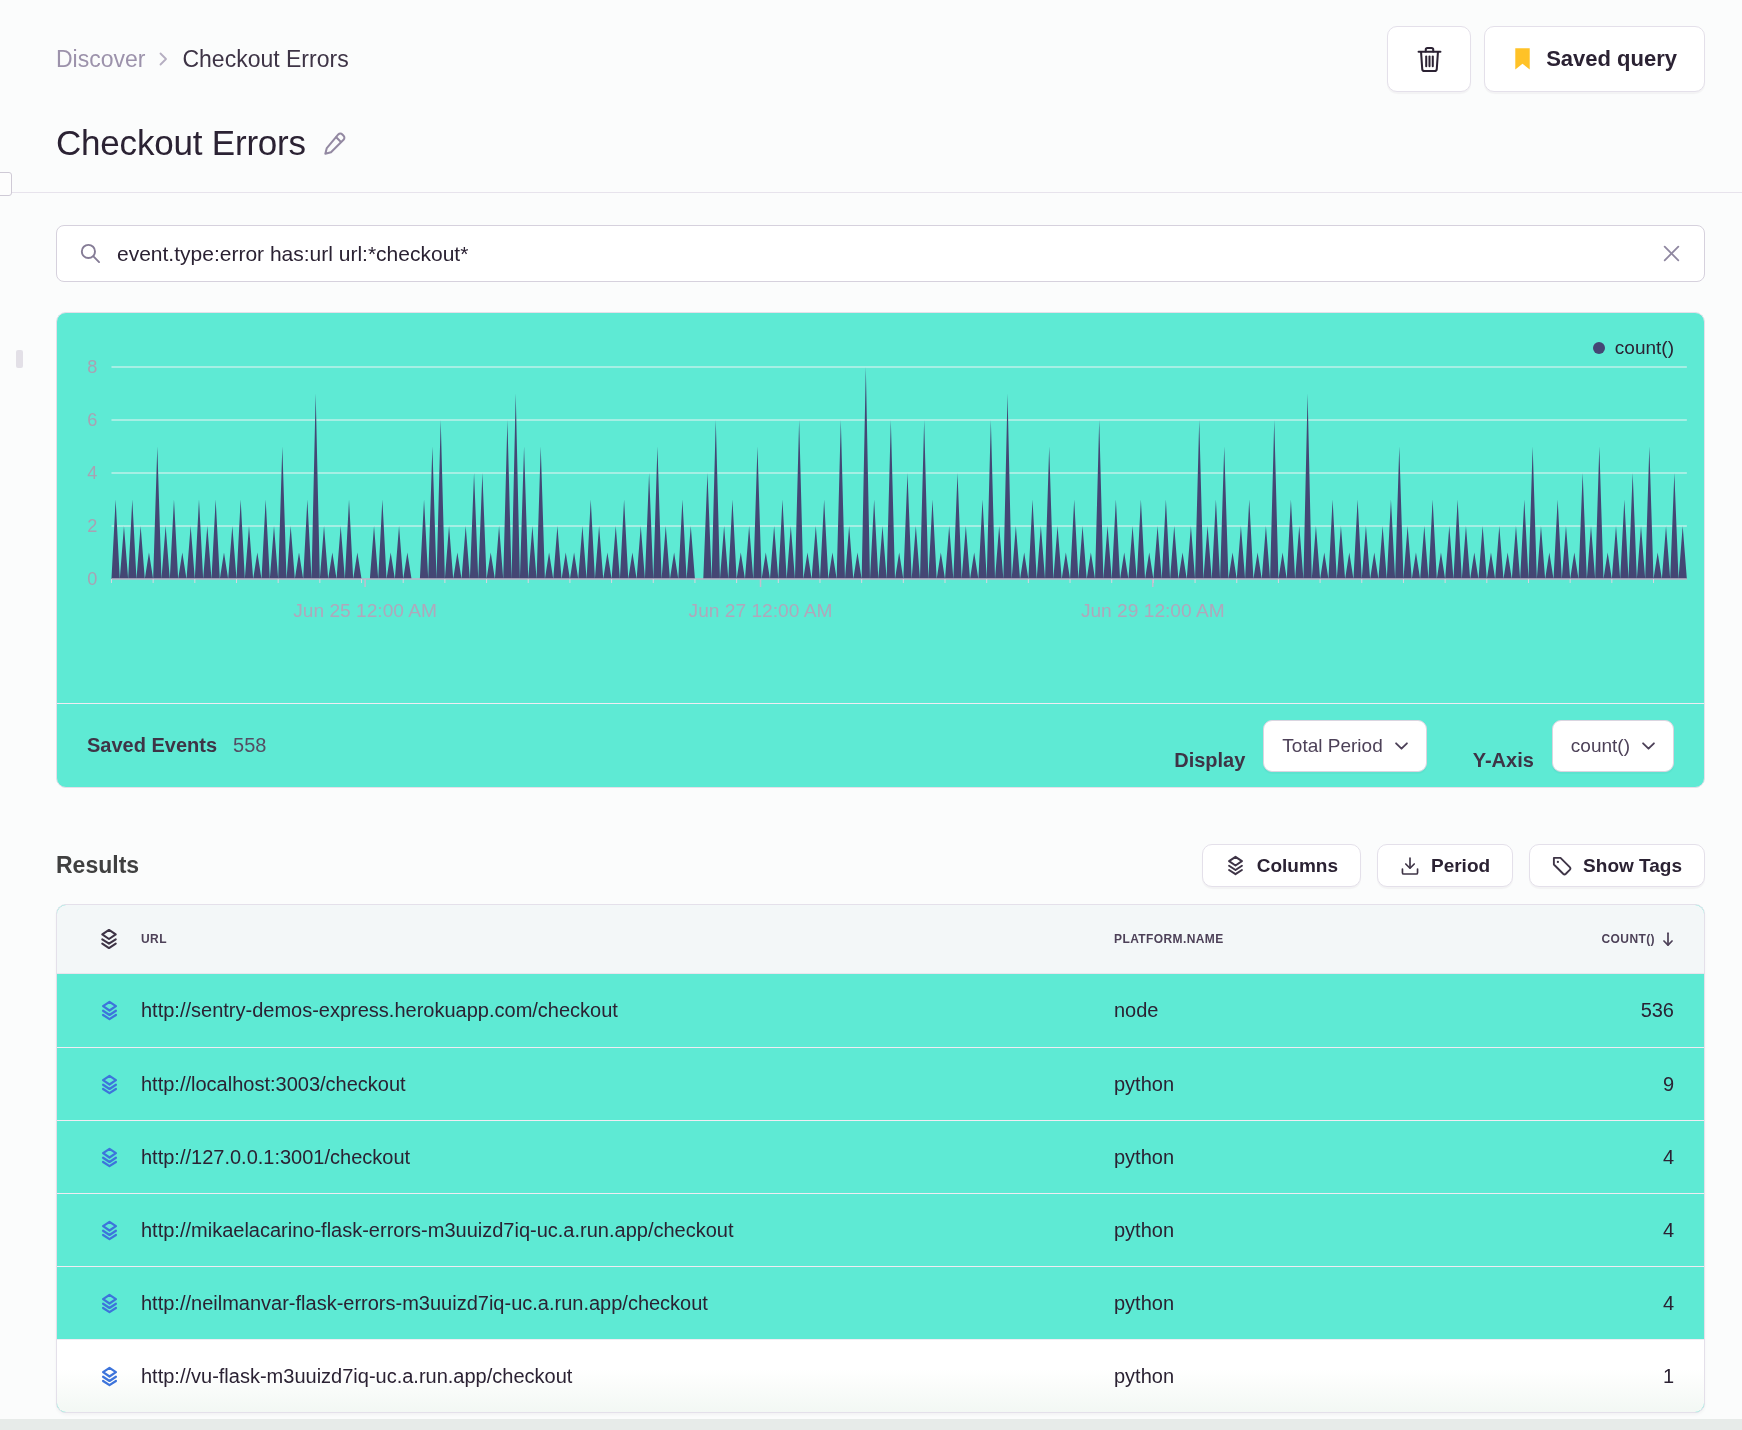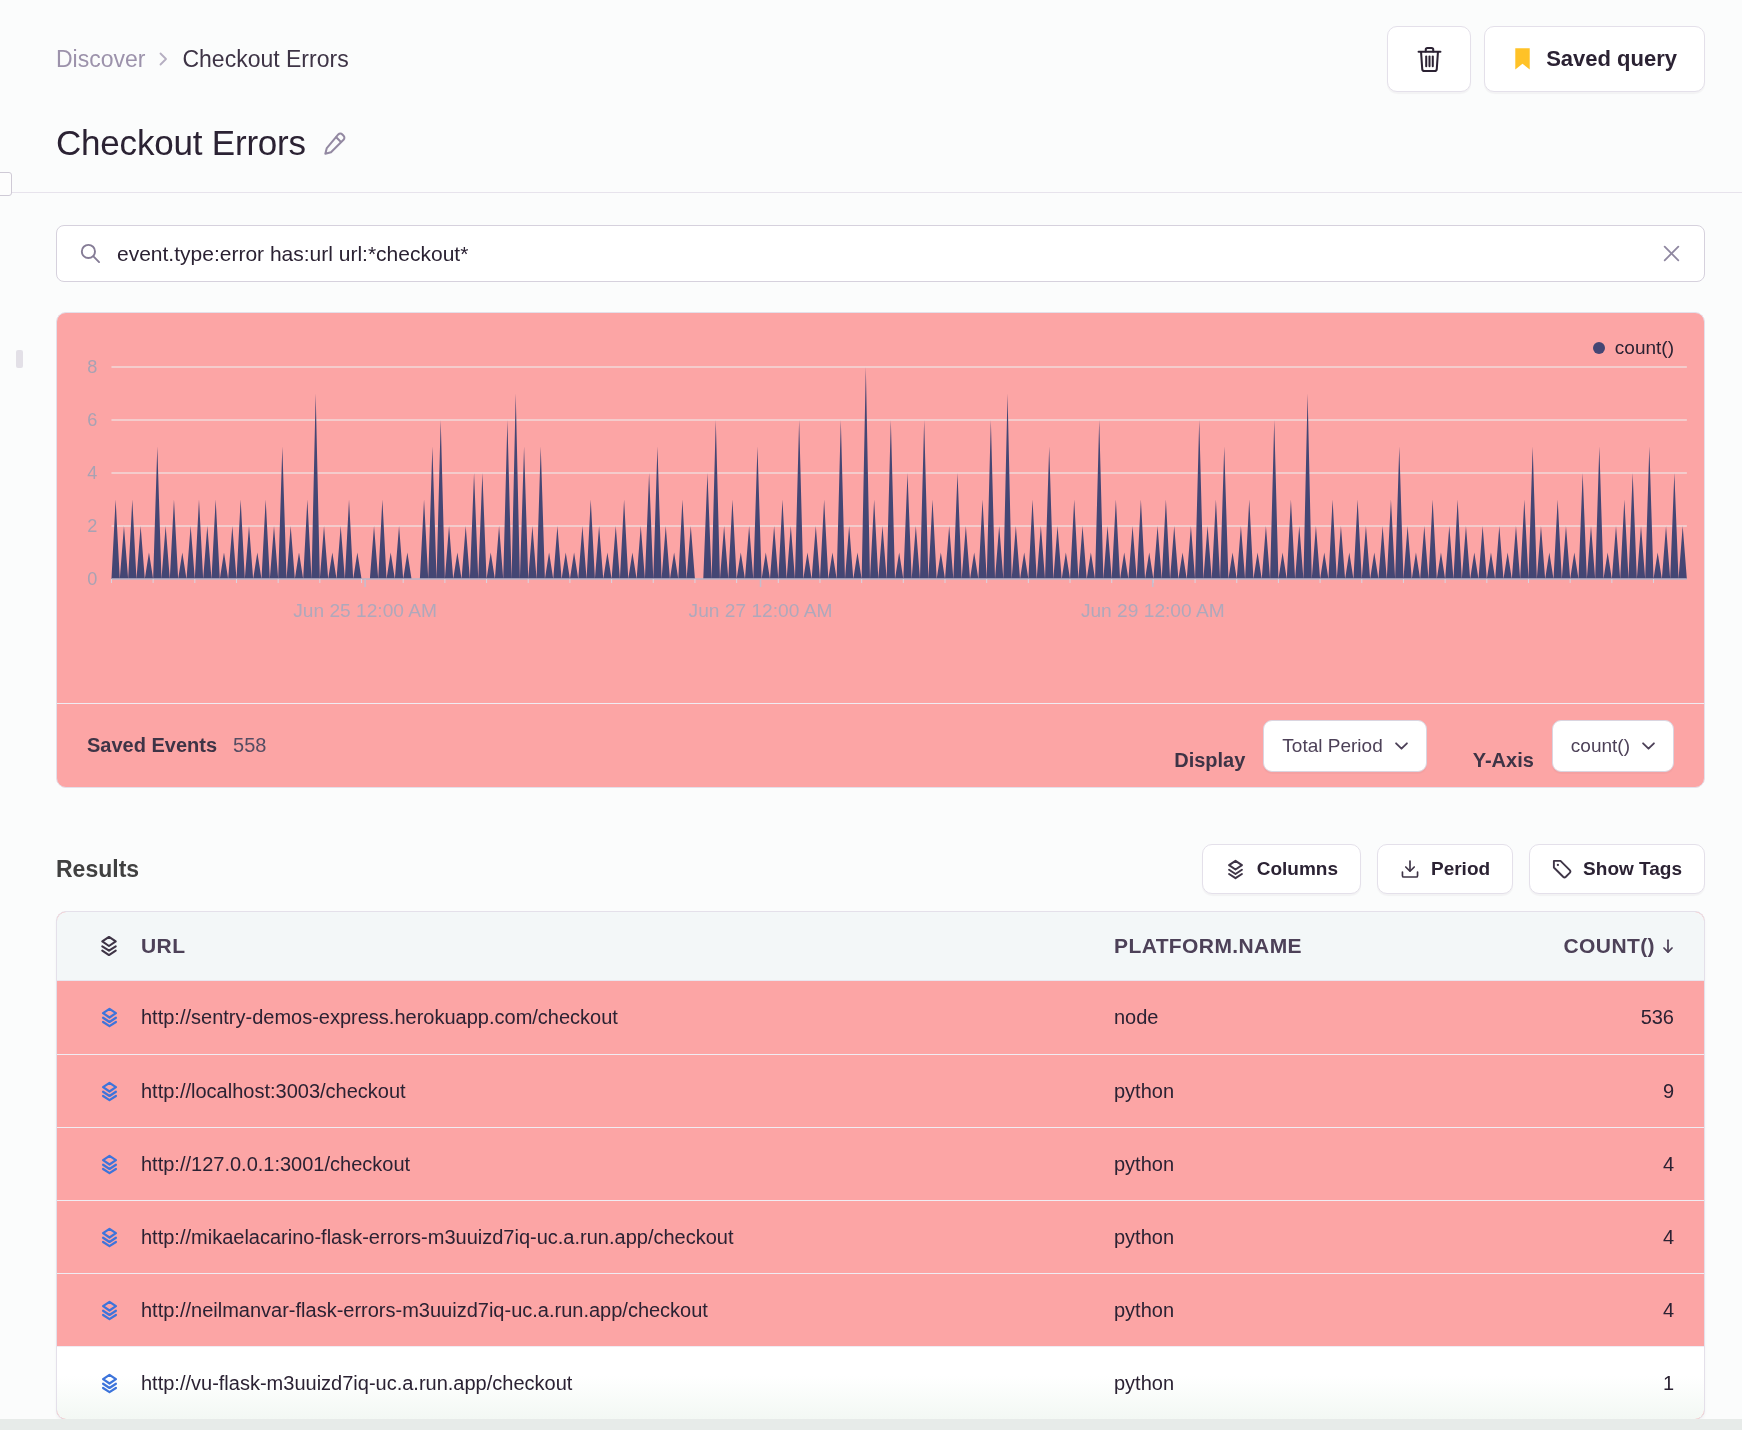--- a/index.html
+++ b/index.html
@@ -48,21 +48,21 @@
     border:1px solid #D6D1DD; border-radius:8px;
     display:flex; align-items:center; padding:0 22px; gap:15px;
   }
   .search-input {
     flex:1; border:none; outline:none; background:transparent;
     font-family:inherit; font-size:21px; color:#2B2233;
   }
   .icon-btn { display:flex; align-items:center; cursor:pointer; background:none; border:none; }
 
   
-  .card { background:#fca5a5; border:1px solid #E4E0EA; border-radius:10px; }
+  .card { background:#5eead4; border:1px solid #E4E0EA; border-radius:10px; }
   .chart-card { margin-top:30px; position:relative; }
   .legend { position:absolute; top:24px; right:30px; display:flex; align-items:center; gap:10px;
     font-size:19px; color:#2B2233; }
   .legend-dot { width:12px; height:12px; border-radius:50%; }
   #chart { display:block; width:100%; height:356px; margin-top:34px; font-family:inherit; }
   .chart-footer {
     border-top:1px solid #F0ECF3; height:84px;
     display:flex; align-items:center; justify-content:space-between; padding:0 30px;
   }
   .cf-left { display:flex; align-items:baseline; gap:16px; }
@@ -74,32 +74,32 @@
     border:1px solid #DAD5E0; border-radius:9px; height:52px; padding:0 18px;
     font-size:19px; color:#4D4158; font-weight:500; cursor:pointer;
     box-shadow:0 2px 1px rgba(43,34,51,0.03); font-family:inherit;
   }
   .cf-gap { width:10px; }
 
   
   .results-row { margin-top:56px; display:flex; align-items:center; justify-content:space-between; }
   .results-title { font-size:23px; font-weight:700; color:#404040; }
   .results-actions { display:flex; gap:16px; }
-  .btn-small { height:50px; padding:16px 22px; font-size:19px; font-weight:700; gap:11px; }
+  .btn-small { height:43px; padding:16px 22px; font-size:19px; font-weight:700; gap:11px; }
 
   
   .table-card { margin-top:17px; overflow:hidden;
     box-shadow:0 2px 3px rgba(43,34,51,0.04); }
   .thead-row, .trow {
     display:grid; grid-template-columns:64px 1fr 370px 190px;
     align-items:center; padding:0 30px 0 20px;
   }
   .thead-row {
     height:69px; background:#F3F7F8; border-bottom:1px solid #E9E5EE;
-    font-size:21px; font-weight:700; color:#4D4158; letter-spacing:.4px;
+    font-size:12px; font-weight:700; color:#4D4158; letter-spacing:.4px;
   }
   .trow { height:73px; font-size:20px; color:#2B2233; border-top:1px solid #F0ECF3; cursor:pointer; }
   .trow:first-child { border-top:none; }
   .trow:last-child { background:linear-gradient(180deg,#FFFFFF 40%,#F3F8F4 100%); }
   .icon-cell { display:flex; justify-content:center; align-items:center; }
   .count-cell, .count-head { text-align:right; }
   .count-head { display:flex; justify-content:flex-end; align-items:center; gap:7px; }
   .platform-cell, .platform-head { text-align:left; }
 
   .bottom-band { position:absolute; left:0; bottom:0; width:1742px; height:11px; background:#E7EBE9; }

